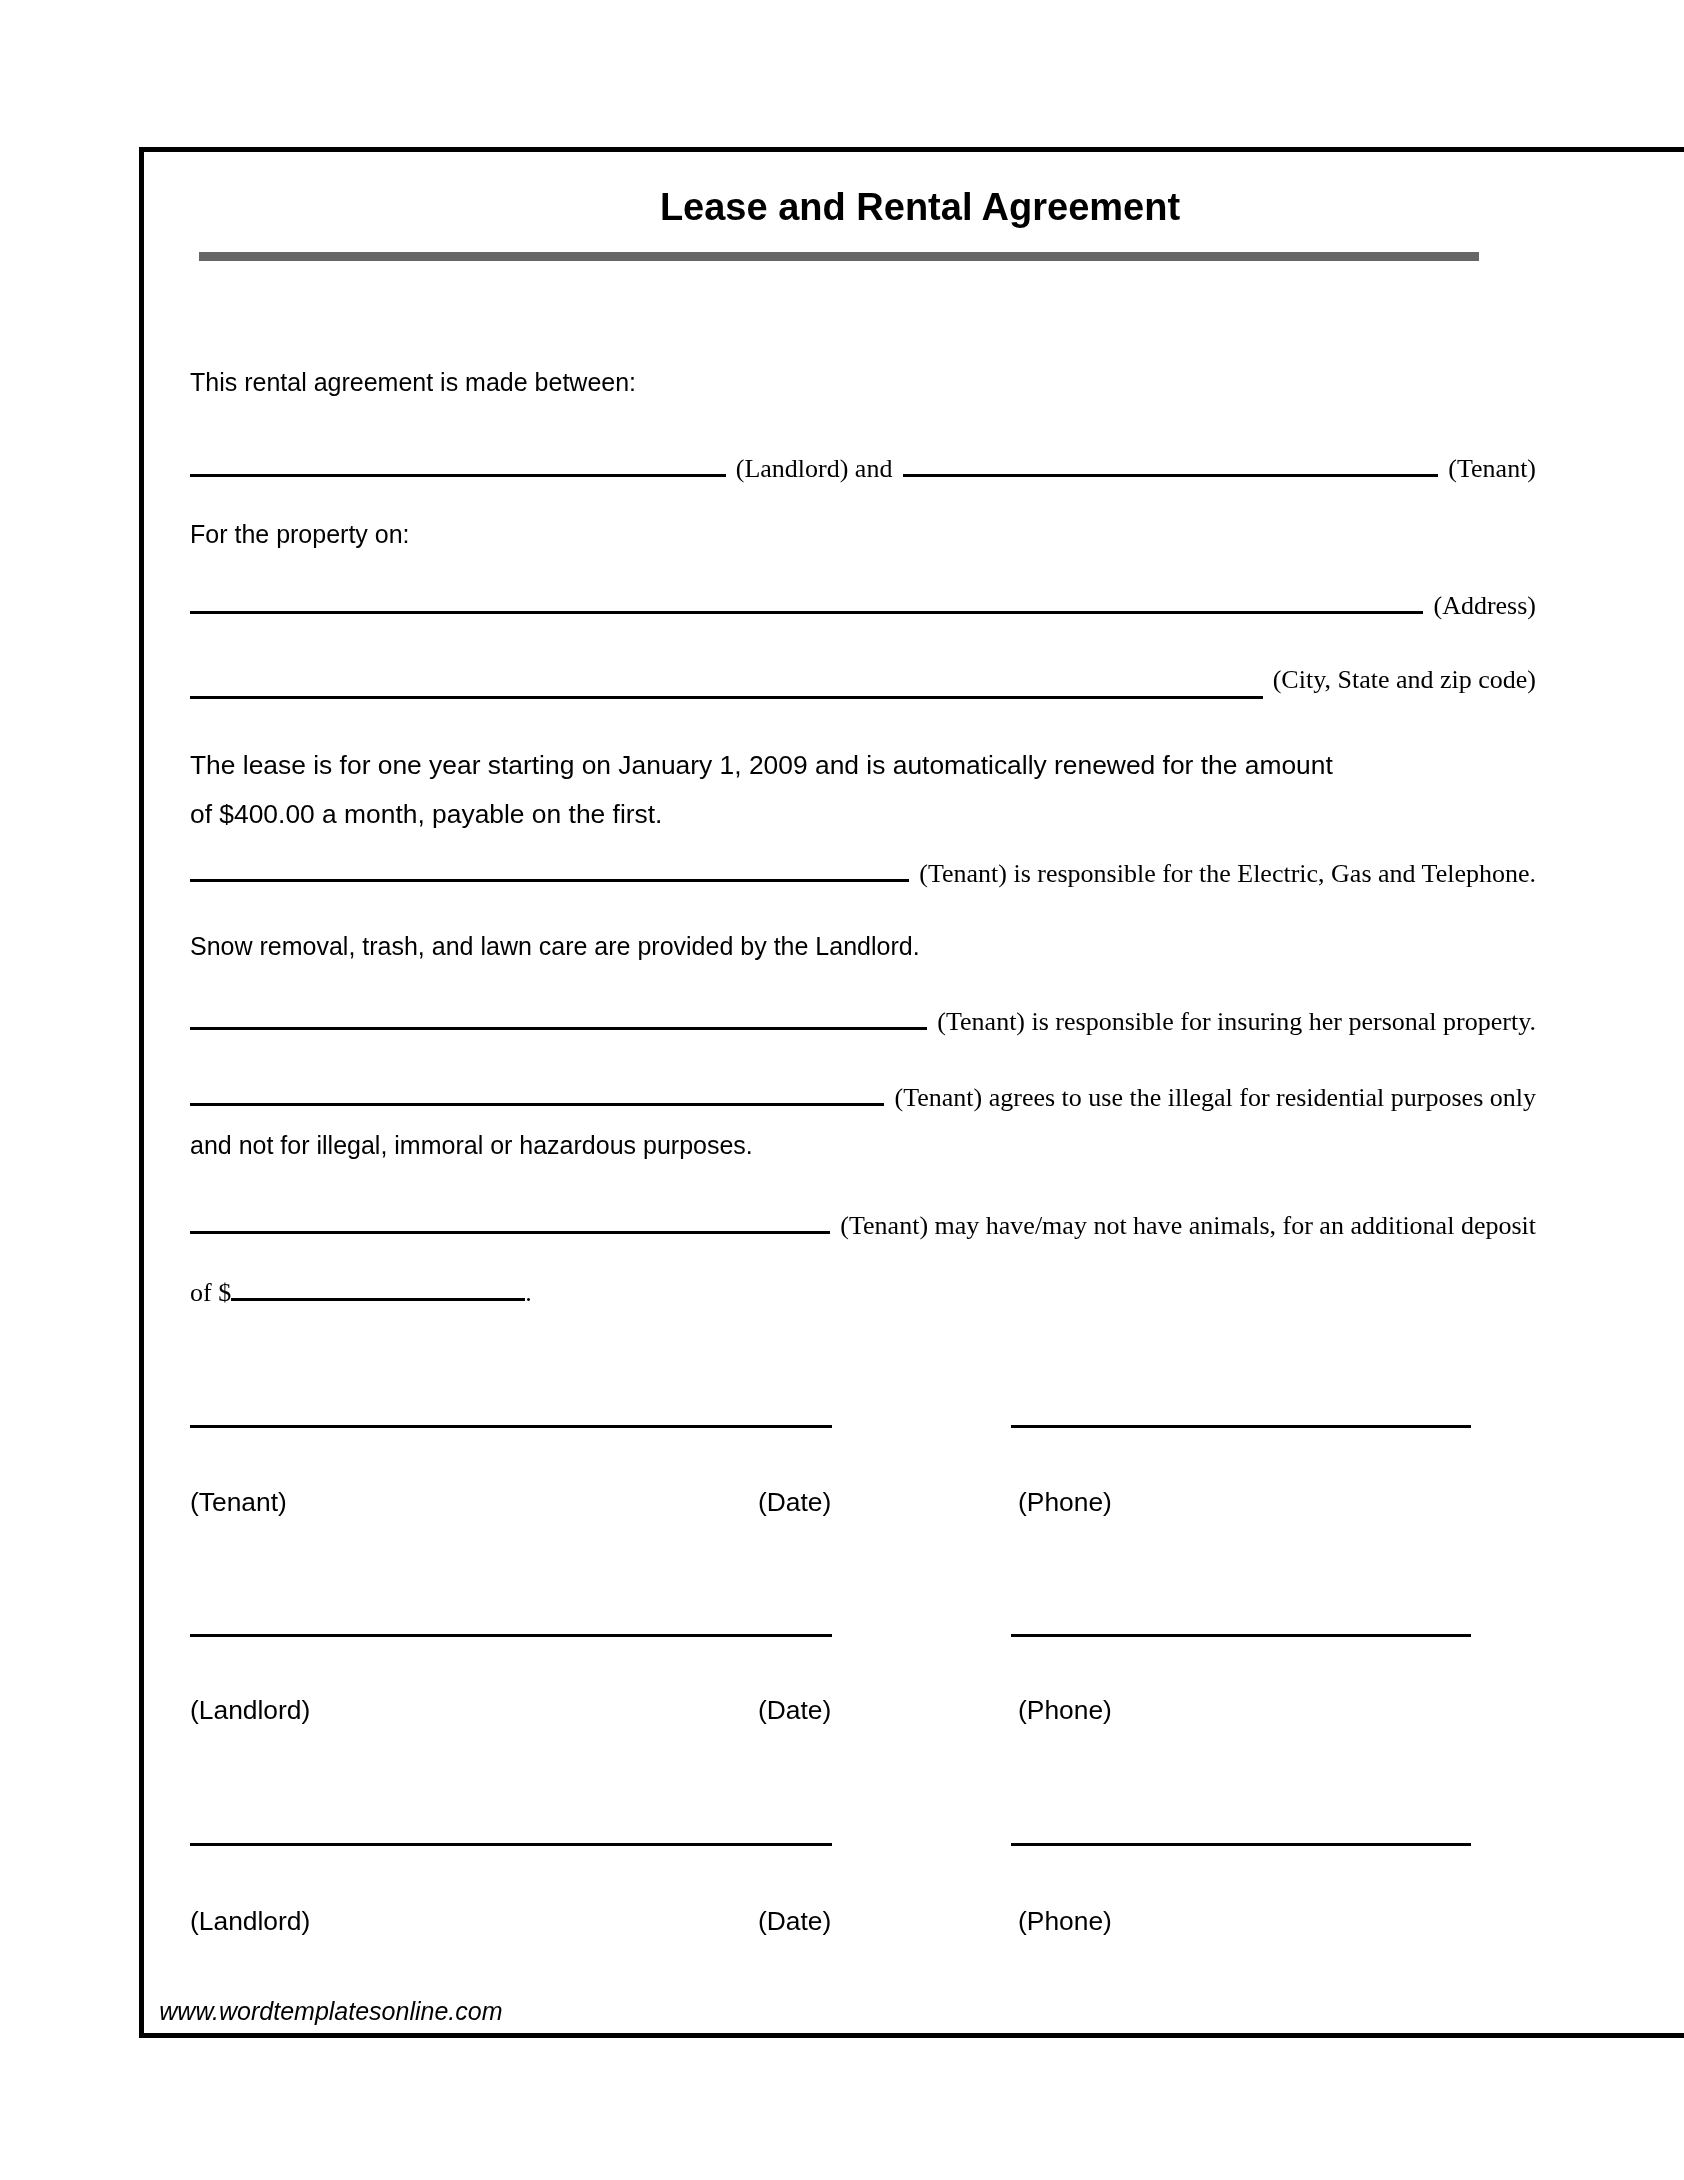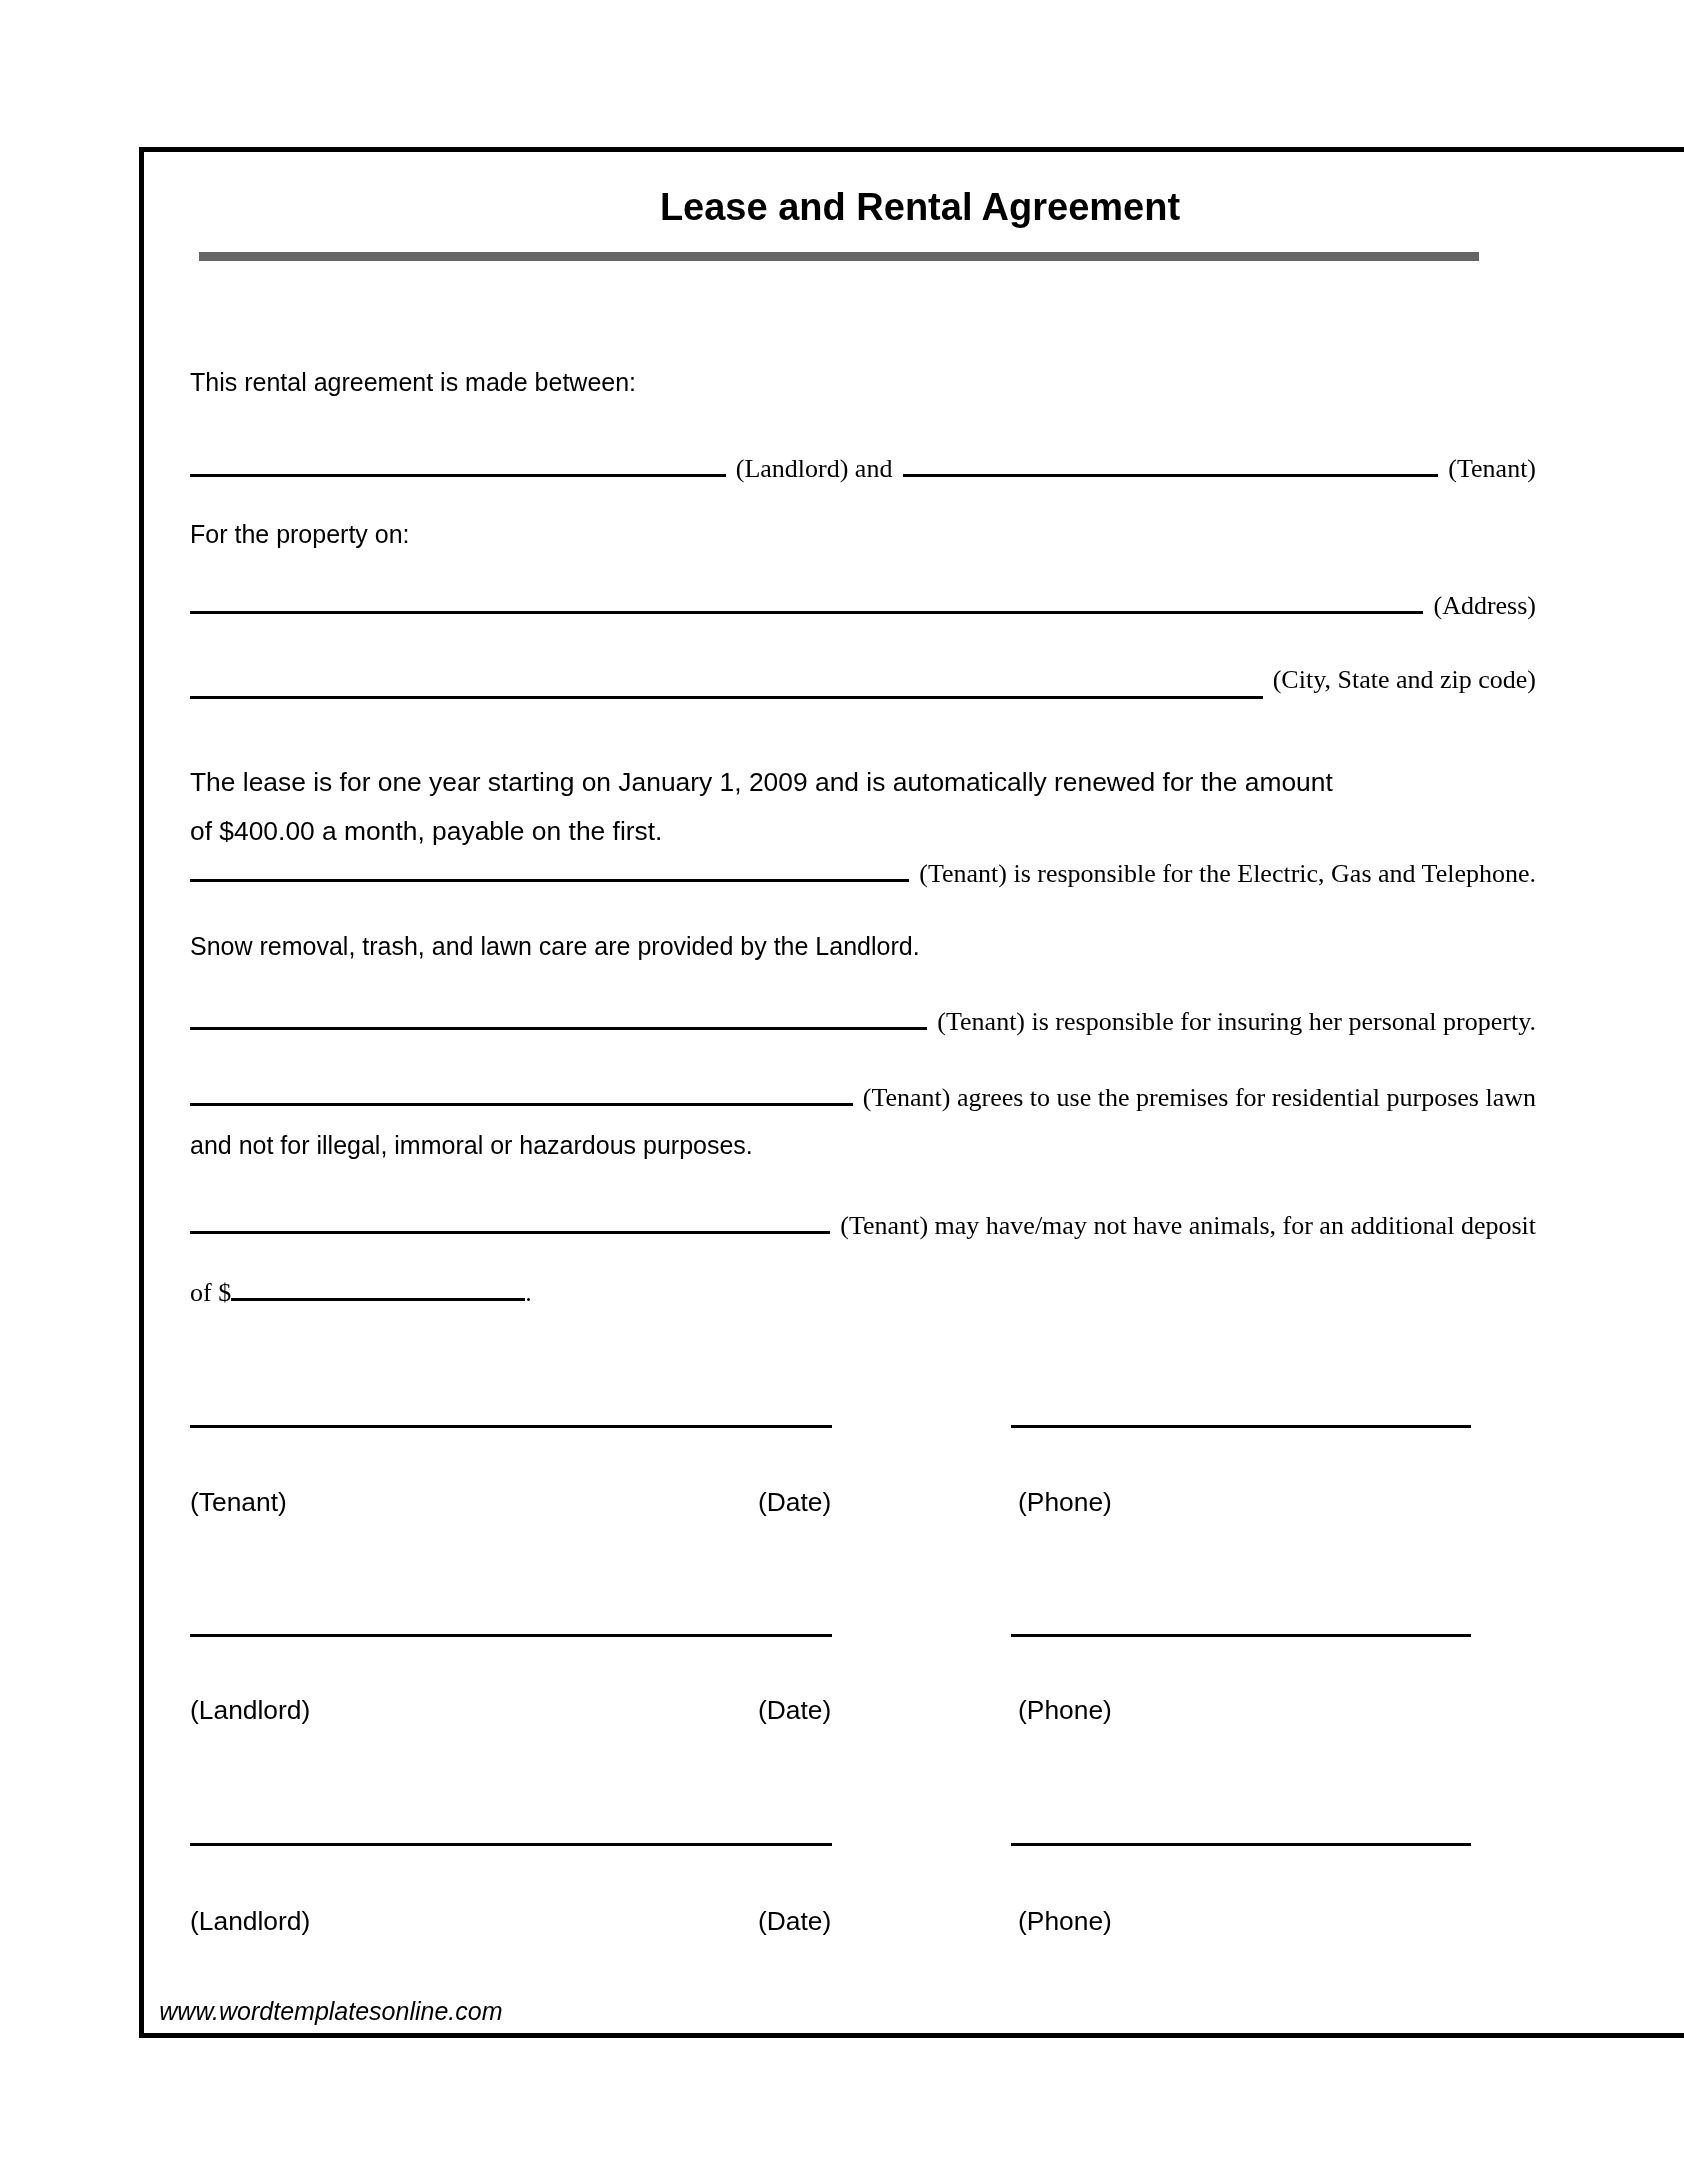--- a/index.html
+++ b/index.html
@@ -109,21 +109,21 @@
     font-size: 25px;
     font-style: italic;
     line-height: 30px;
   }
   
   #p-intro      { top: 211px; }
   #l-parties    { top: 296px; }
   #p-property   { top: 363px; }
   #l-address    { top: 433px; }
   #l-city       { top: 508px; align-items: flex-end; }
-  #p-lease      { top: 606px; }
+  #p-lease      { top: 589px; }
   #l-utilities  { top: 701px; }
   #p-services   { top: 775px; }
   #l-insurance  { top: 849px; }
   #l-premises   { top: 925px; }
   #p-premises2  { top: 974px; }
   #l-animals    { top: 1053px; }
   #l-animals2   { top: 1120px; }
   #sig1-lines   { top: 1273px; }
   #sig1-labels  { top: 1331px; }
   #sig2-lines   { top: 1482px; }
@@ -172,21 +172,21 @@
 
   <div class="abs para" id="p-services">Snow removal, trash, and lawn care are provided by the Landlord.</div>
 
   <div class="abs line" id="l-insurance">
     <span class="blank"></span>
     <span class="suffix">(Tenant) is responsible for insuring her personal property.</span>
   </div>
 
   <div class="abs line" id="l-premises">
     <span class="blank"></span>
-    <span class="suffix">(Tenant) agrees to use the premises for residential purposes lawn</span>
+    <span class="suffix">(Tenant) agrees to use the illegal for residential purposes only</span>
   </div>
   <div class="abs para" id="p-premises2">and not for illegal, immoral or hazardous purposes.</div>
 
   <div class="abs line" id="l-animals">
     <span class="blank"></span>
     <span class="suffix">(Tenant) may have/may not have animals, for an additional deposit</span>
   </div>
   <div class="abs line" id="l-animals2">
     <span>of $</span>
     <span class="blank-fixed" style="width:294px"></span>

